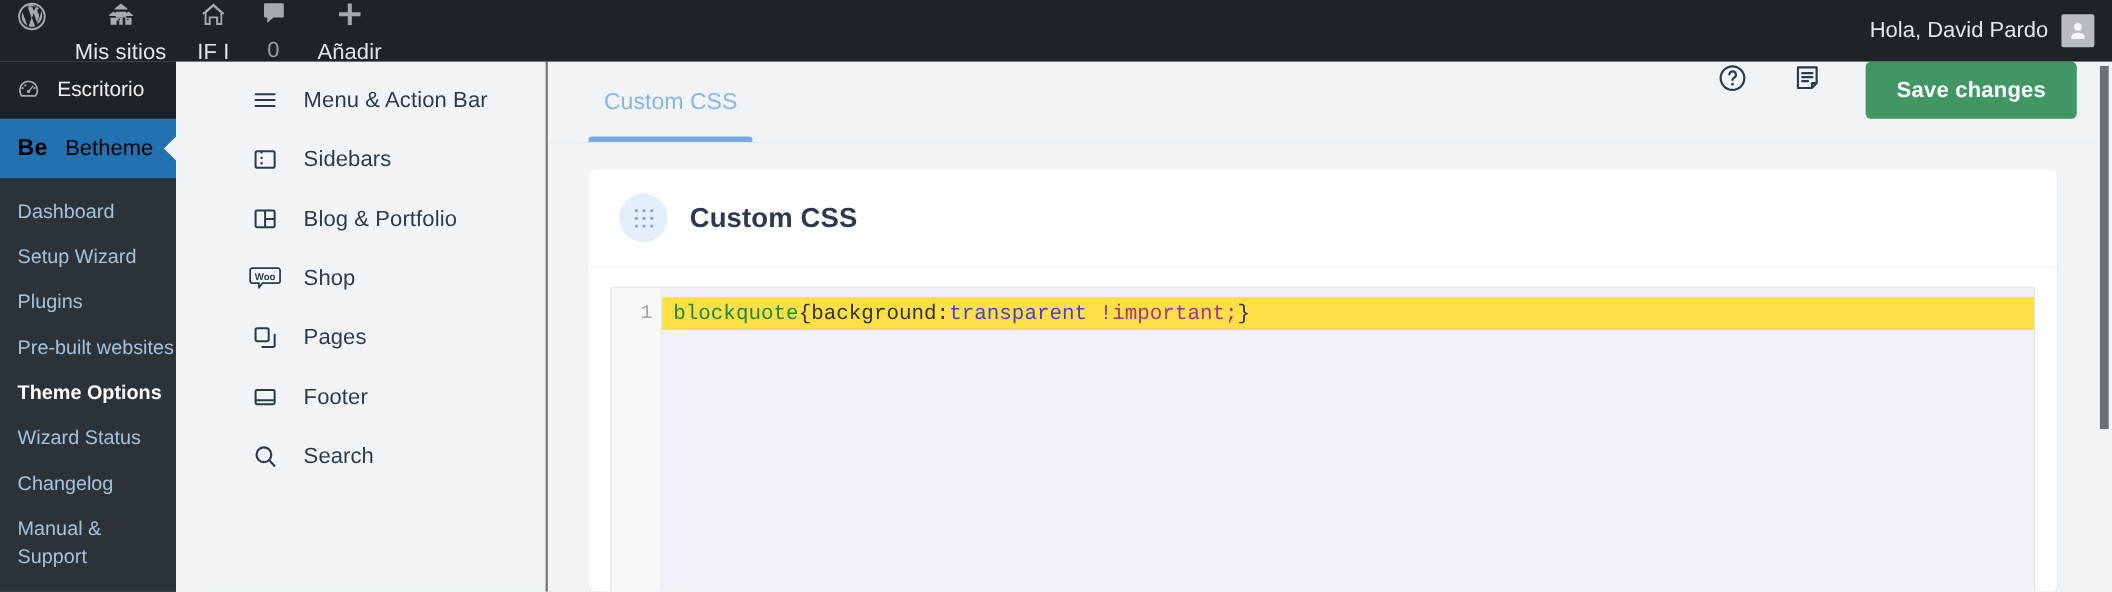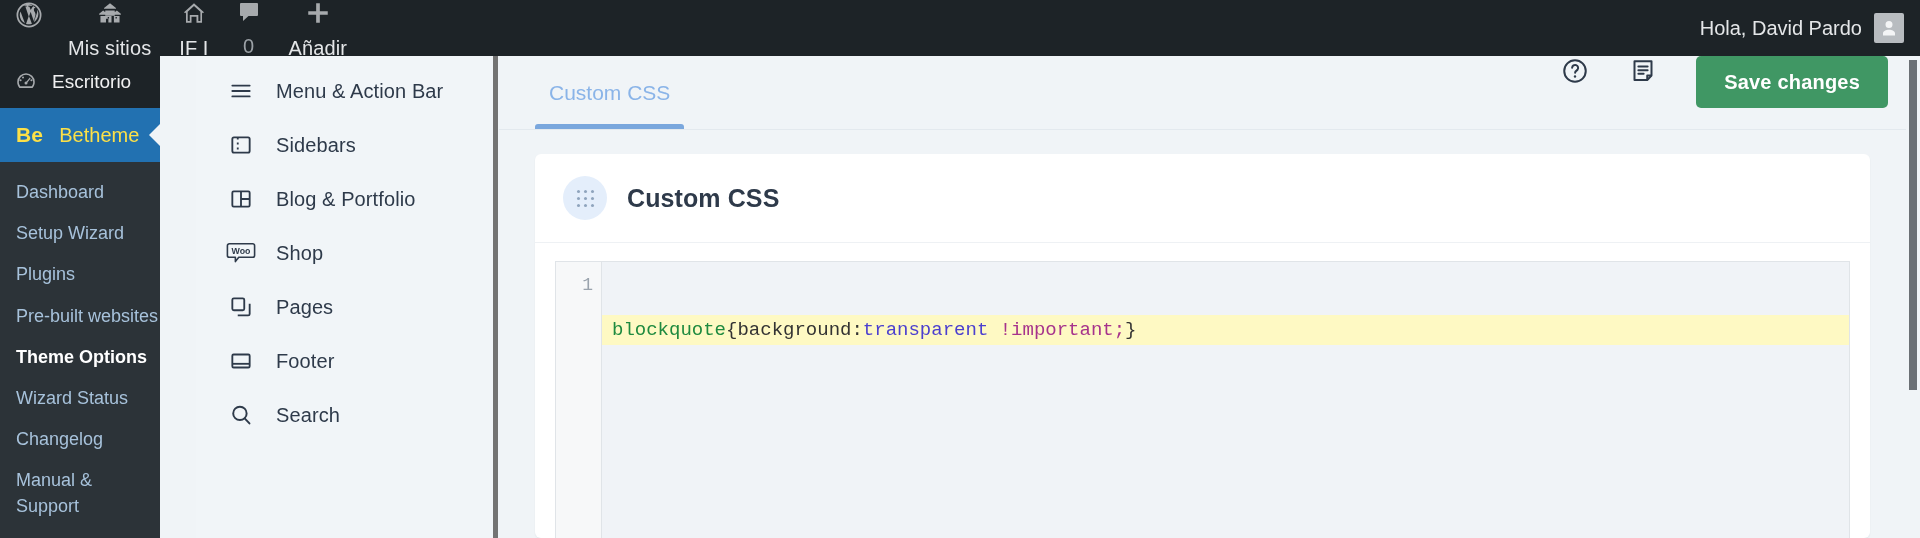--- a/index.html
+++ b/index.html
@@ -40,40 +40,40 @@
     position: absolute; top: 56px; left: 0; width: 160px; bottom: 0;
     background: #1d2327; z-index: 30;
   }
   .wp-top {
     height: 52px; display: flex; align-items: center; gap: 14px;
     padding-left: 14px; color: #f0f0f1; font-size: 19px; background: #1d2327;
   }
   .wp-top svg { fill: #a7aaad; display:block; }
   .be-row {
     height: 54px; background: #2271b1; display: flex; align-items: center;
-    gap: 16px; padding-left: 16px; color: #fde047; position: relative;
+    gap: 16px; padding-left: 16px; color: #000000; position: relative;
   }
   .be-logo { font-weight: bold; font-size: 21px; letter-spacing: .2px; }
   .be-name { font-size: 20px; }
   .be-arrow {
     position: absolute; right: 0; top: 50%; transform: translateY(-50%);
     width: 0; height: 0;
     border-top: 11px solid transparent; border-bottom: 11px solid transparent;
     border-right: 11px solid #f0f4f7;
   }
   .submenu { background: #2c3338; padding: 10px 0 16px; }
   .sub-item {
     padding: 8px 0 8px 16px; font-size: 18px; color: #a7c2db; line-height: 1.4;
   }
   .sub-item.current { color: #fff; font-weight: bold; }
 
   
   .optmenu {
     position: absolute; top: 56px; left: 196px; width: 302px; bottom: 0;
-    background: #f1f5f8; border-right: 5px solid #737373;
+    background: #f1f5f8; border-right: 2px solid #737373;
     padding-top: 8px; z-index: 20;
   }
   .opt-item {
     display: flex; align-items: center; gap: 20px;
     height: 54px; padding-left: 30px; color: #2e3a4a;
   }
   .opt-ico { width: 30px; display: flex; align-items: center; justify-content: center; }
   .opt-ico svg { display: block; }
   .opt-label { font-size: 20px; color: #2e3a4a; white-space: nowrap; letter-spacing: .1px; }
 
@@ -133,21 +133,21 @@
     display: flex; height: 100%; border: 1px solid #e0e4e8;
     border-bottom: none; background: #f0f3f7;
     font-family: "Liberation Mono", monospace; font-size: 19px; line-height: 30px;
   }
   .gutter {
     width: 46px; background: #f7f8f9; border-right: 1px solid #e0e4e8;
     text-align: right; padding: 8px 8px 0 0; color: #9aa3ad; font-size: 18px;
     user-select: none;
   }
   .codearea { flex: 1; padding-top: 8px; }
-  .codeline { background: #fef9c3; padding-left: 10px; white-space: pre; margin-top: 45px; }
+  .codeline { background: #fde047; padding-left: 10px; white-space: pre; }
   .tok-sel { color: #1f8a3f; }
   .tok-punct { color: #333; }
   .tok-prop { color: #333; }
   .tok-val { color: #4b3fcf; }
   .tok-imp { color: #a6338c; }
 
   
   .pagescroll {
     position: absolute; top: 56px; right: 0; width: 14px; bottom: 0;
     background: #f0f4f7;

